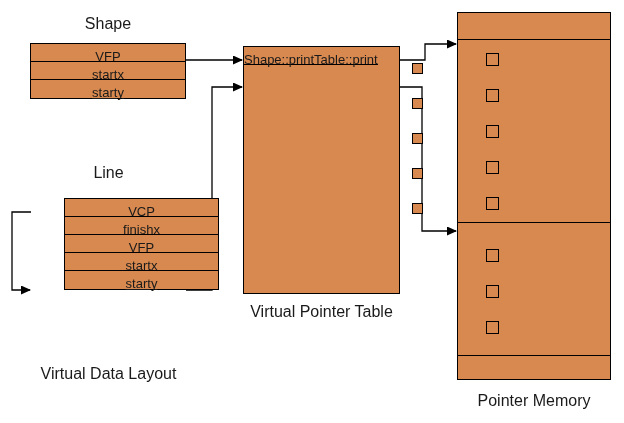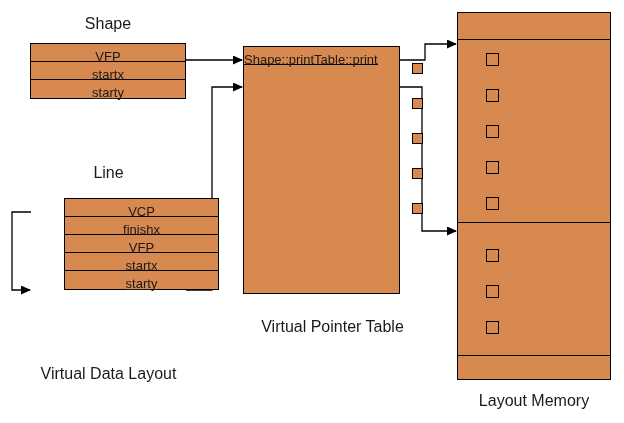--- a/index.html
+++ b/index.html
@@ -81,33 +81,33 @@
     <div class="trow">Shape::print</div>
     <div class="trow">Table::print</div>
     <div class="vpt-slots">
         <div class="sq"></div>
         <div class="sq"></div>
         <div class="sq"></div>
         <div class="sq"></div>
         <div class="sq"></div>
       </div>
   </div>
-  <div class="caption" style="left:243px; top:318px; width:157px;margin-left:11px;">Virtual Pointer Table</div>
+  <div class="caption" style="left:243px; top:303px; width:157px;">Virtual Pointer Table</div>
 
   <div class="box sm" style="left:457px; top:12px; width:154px; height:368px;">
     <div class="sm-band" style="height:26px;"></div>
     <div class="sm-sect" style="height:183px; padding:13px 0 0 28px; gap:23px;">
         <div class="sq"></div>
         <div class="sq"></div>
         <div class="sq"></div>
         <div class="sq"></div>
         <div class="sq"></div>
       </div>
     <div class="sm-sect" style="height:133px; padding:26px 0 0 28px; gap:23px;">
         <div class="sq"></div>
         <div class="sq"></div>
         <div class="sq"></div>
       </div>
     <div class="sm-band grow"></div>
   </div>
-  <div class="caption" style="left:457px; top:392px; width:154px;">Layout Memory</div>
+  <div class="caption" style="left:457px; top:392px; width:154px;">Pointer Memory</div>
 
 </div>
 
 </body></html>

